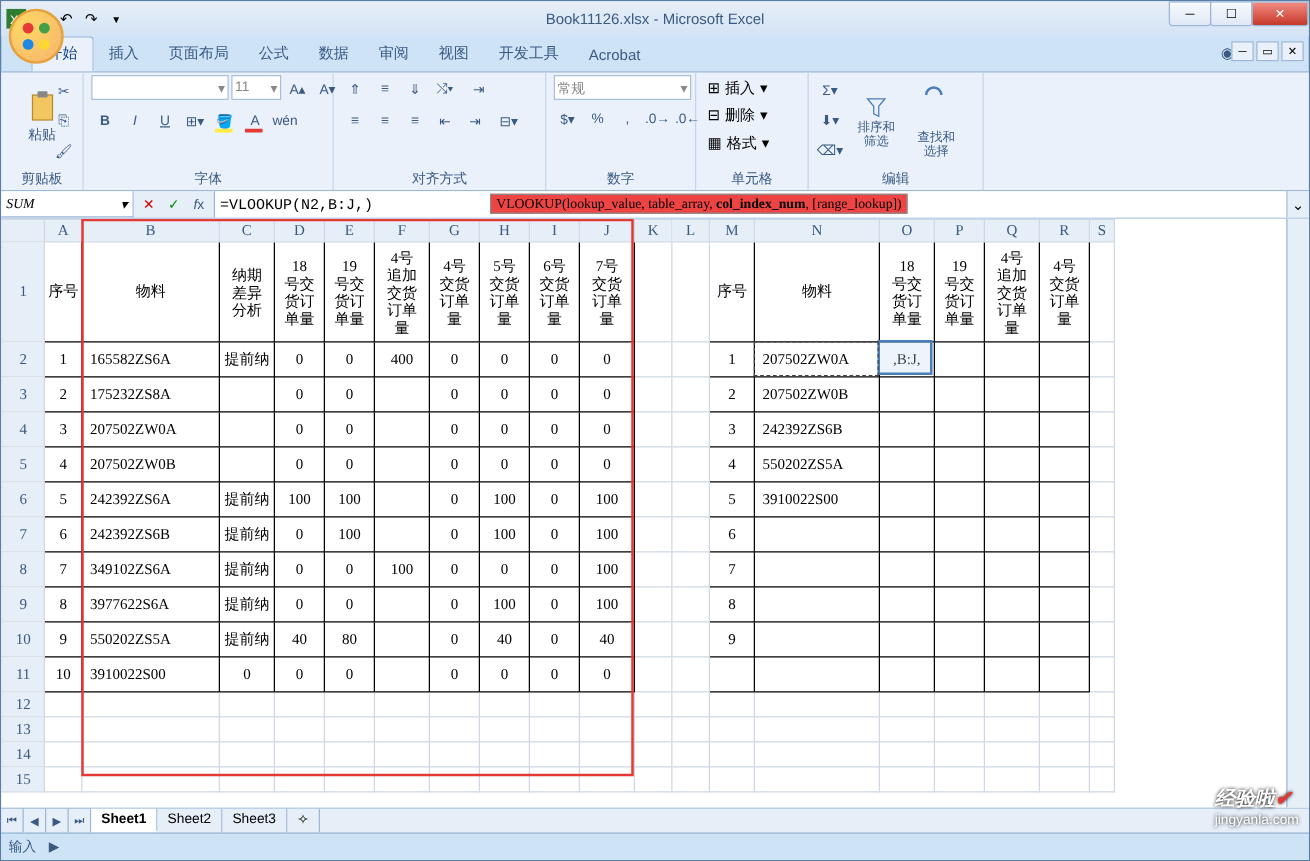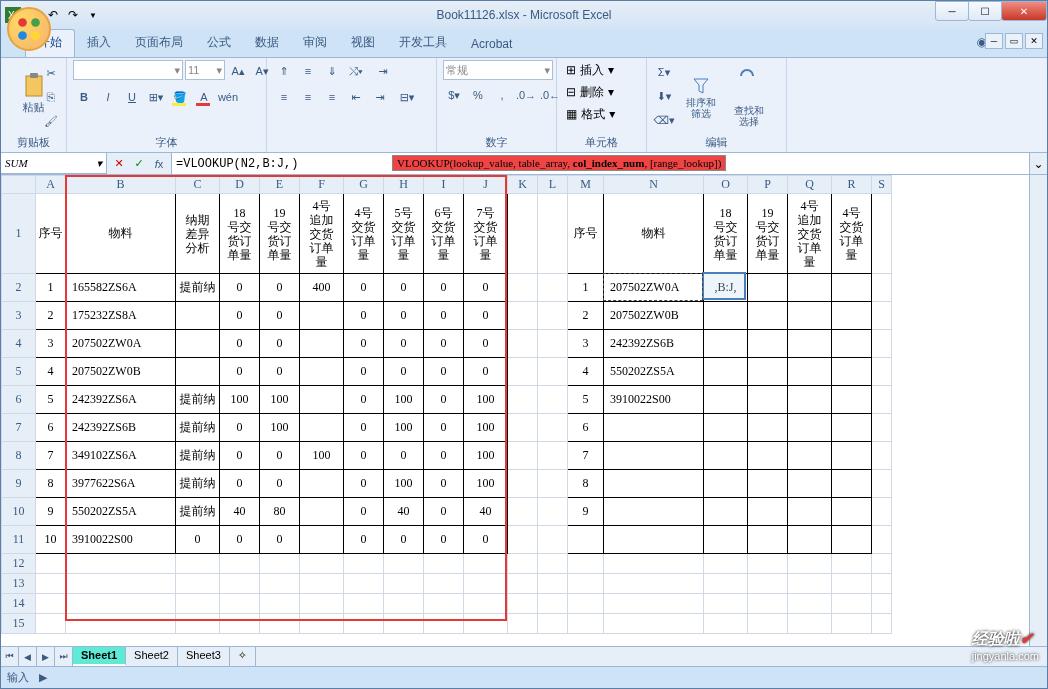--- a/index.html
+++ b/index.html
@@ -66,21 +66,21 @@
 
 
 .active-range { position:absolute; border:1px dashed #444; pointer-events:none; }
 .active-cell { position:absolute; border:2px solid #4a7ebb; background:rgba(198,217,241,.3); pointer-events:none; }
 
 
 .sheet-bar { height: 20px; background: #e6eef7; border-top: 1px solid #9cb8d6; display: flex; align-items: stretch; }
 .sheet-nav { display: flex; }
 .sheet-nav div { width: 18px; border-right: 1px solid #9cb8d6; display:flex;align-items:center;justify-content:center;font-size:9px;color:#3a5a82; }
 .sheet-tab { padding: 2px 8px; border-right: 1px solid #9cb8d6; background: #e6eef7; font-size:11px; }
-.sheet-tab.active { background: #5eead4; border-bottom: 2px solid #fff; font-weight: bold; }
+.sheet-tab.active { background: #ffffff; border-bottom: 2px solid #fff; font-weight: bold; }
 .hscroll { flex:1; background:#e6eef7; display:flex; align-items:center; }
 .vscroll { width: 18px; background:#e6eef7; border-left:1px solid #9cb8d6; }
 
 
 .status-bar { height: 22px; background: #cfe3f7; border-top: 1px solid #9cb8d6; display: flex; align-items: center; padding: 0 6px; font-size: 11px; color: #3a5a82; }
 .status-right { margin-left: auto; display: flex; align-items: center; gap: 6px; }
 .view-btn { width: 20px; height: 16px; border: 1px solid #9cb8d6; background:#eaf1fb; }
 .zoom-slider { width: 120px; height: 4px; background: #9cb8d6; position: relative; }
 .zoom-slider .thumb { position:absolute; left:50%; top:-4px; width:8px; height:12px; background:#eaf1fb; border:1px solid #5a7ea5; }
 
@@ -212,20 +212,21 @@
         </div>
         <div style="display:flex;gap:2px;">
           <div class="small-btn btn">≡</div>
           <div class="small-btn btn">≡</div>
           <div class="small-btn btn">≡</div>
           <div class="small-btn btn">⇤</div>
           <div class="small-btn btn">⇥</div>
           <div class="small-btn btn" style="width:28px;">⊟▾</div>
         </div>
       </div>
+      <div class="group-label">对齐方式</div>
     </div>
 
     <div class="group" style="width:120px;">
       <div class="group-body" style="flex-direction:column;align-items:flex-start;gap:4px;">
         <div class="combo" style="width:110px;">
             <span>常规</span>
             <span class="dd">▾</span>
           </div>
         <div style="display:flex;gap:2px;">
           <div class="small-btn btn">$▾</div>

